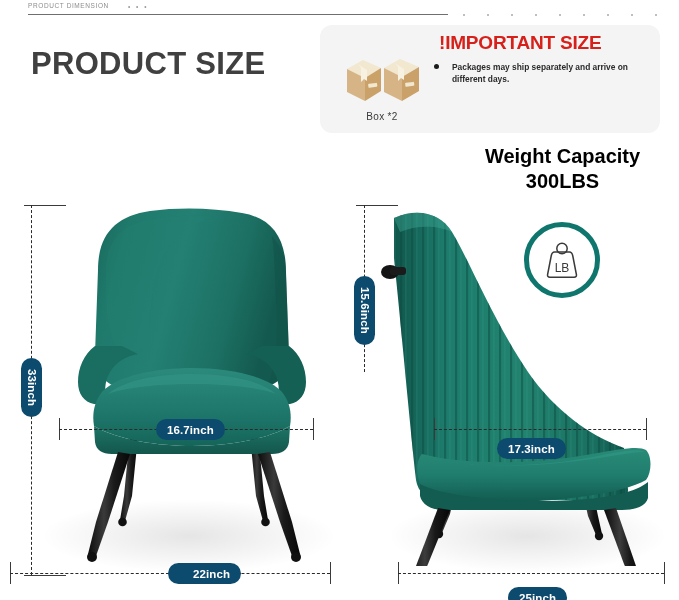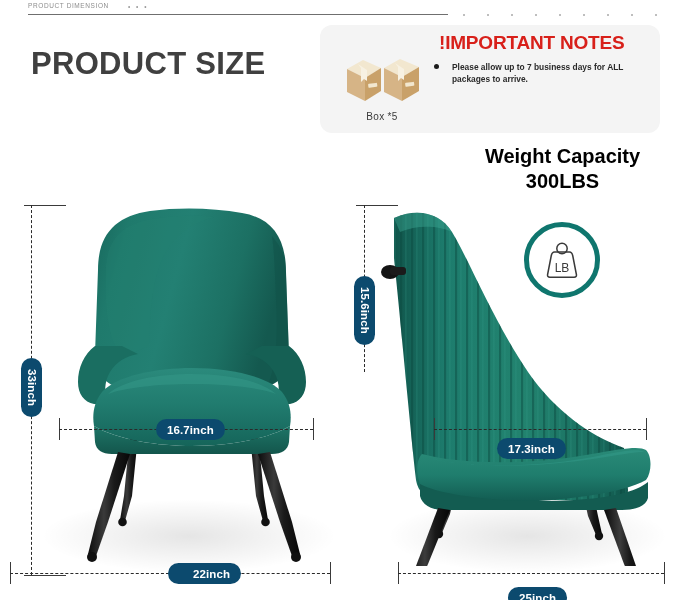--- a/index.html
+++ b/index.html
@@ -139,28 +139,28 @@
         <polygon points="14,11 23,17 23,28 20,26 17,29 17,15" fill="#f7f1e2"></polygon>
         <rect x="24" y="31" width="9" height="4" rx="1" fill="#f2e7cf" transform="rotate(-8 24 31)"></rect>
 
         <polygon points="40,15 56,6 75,14 58,24" fill="#f2e7cf"></polygon>
         <polygon points="40,15 58,24 58,48 40,39" fill="#d6b486"></polygon>
         <polygon points="58,24 75,14 75,38 58,48" fill="#c9a169"></polygon>
         <polygon points="51,10 60,16 60,27 57,25 54,28 54,14" fill="#f7f1e2"></polygon>
         <rect x="61" y="30" width="9" height="4" rx="1" fill="#f2e7cf" transform="rotate(-8 61 30)"></rect>
       </svg>
     </div>
-    <div class="box-label">Box *5</div>
-
-    <div class="notes-title">!IMPORTANT NOTES</div>
+    <div class="box-label">Box *2</div>
+
+    <div class="notes-title">!IMPORTANT SIZE</div>
 
     <div class="notes-list">
       <div class="note-item">
         <span class="note-bullet"></span>
-        <span class="note-text">Please allow up to 7 business days for ALL packages to arrive.</span>
+        <span class="note-text">Packages may ship separately and arrive on different days.</span>
       </div>
     </div>
   </div>
 
   <div class="weight-title">
     <span>Weight Capacity</span>
     <span class="l2">300LBS</span>
   </div>
   <div class="weight-icon-wrap">
     <svg width="40" height="42" viewBox="0 0 40 42">

